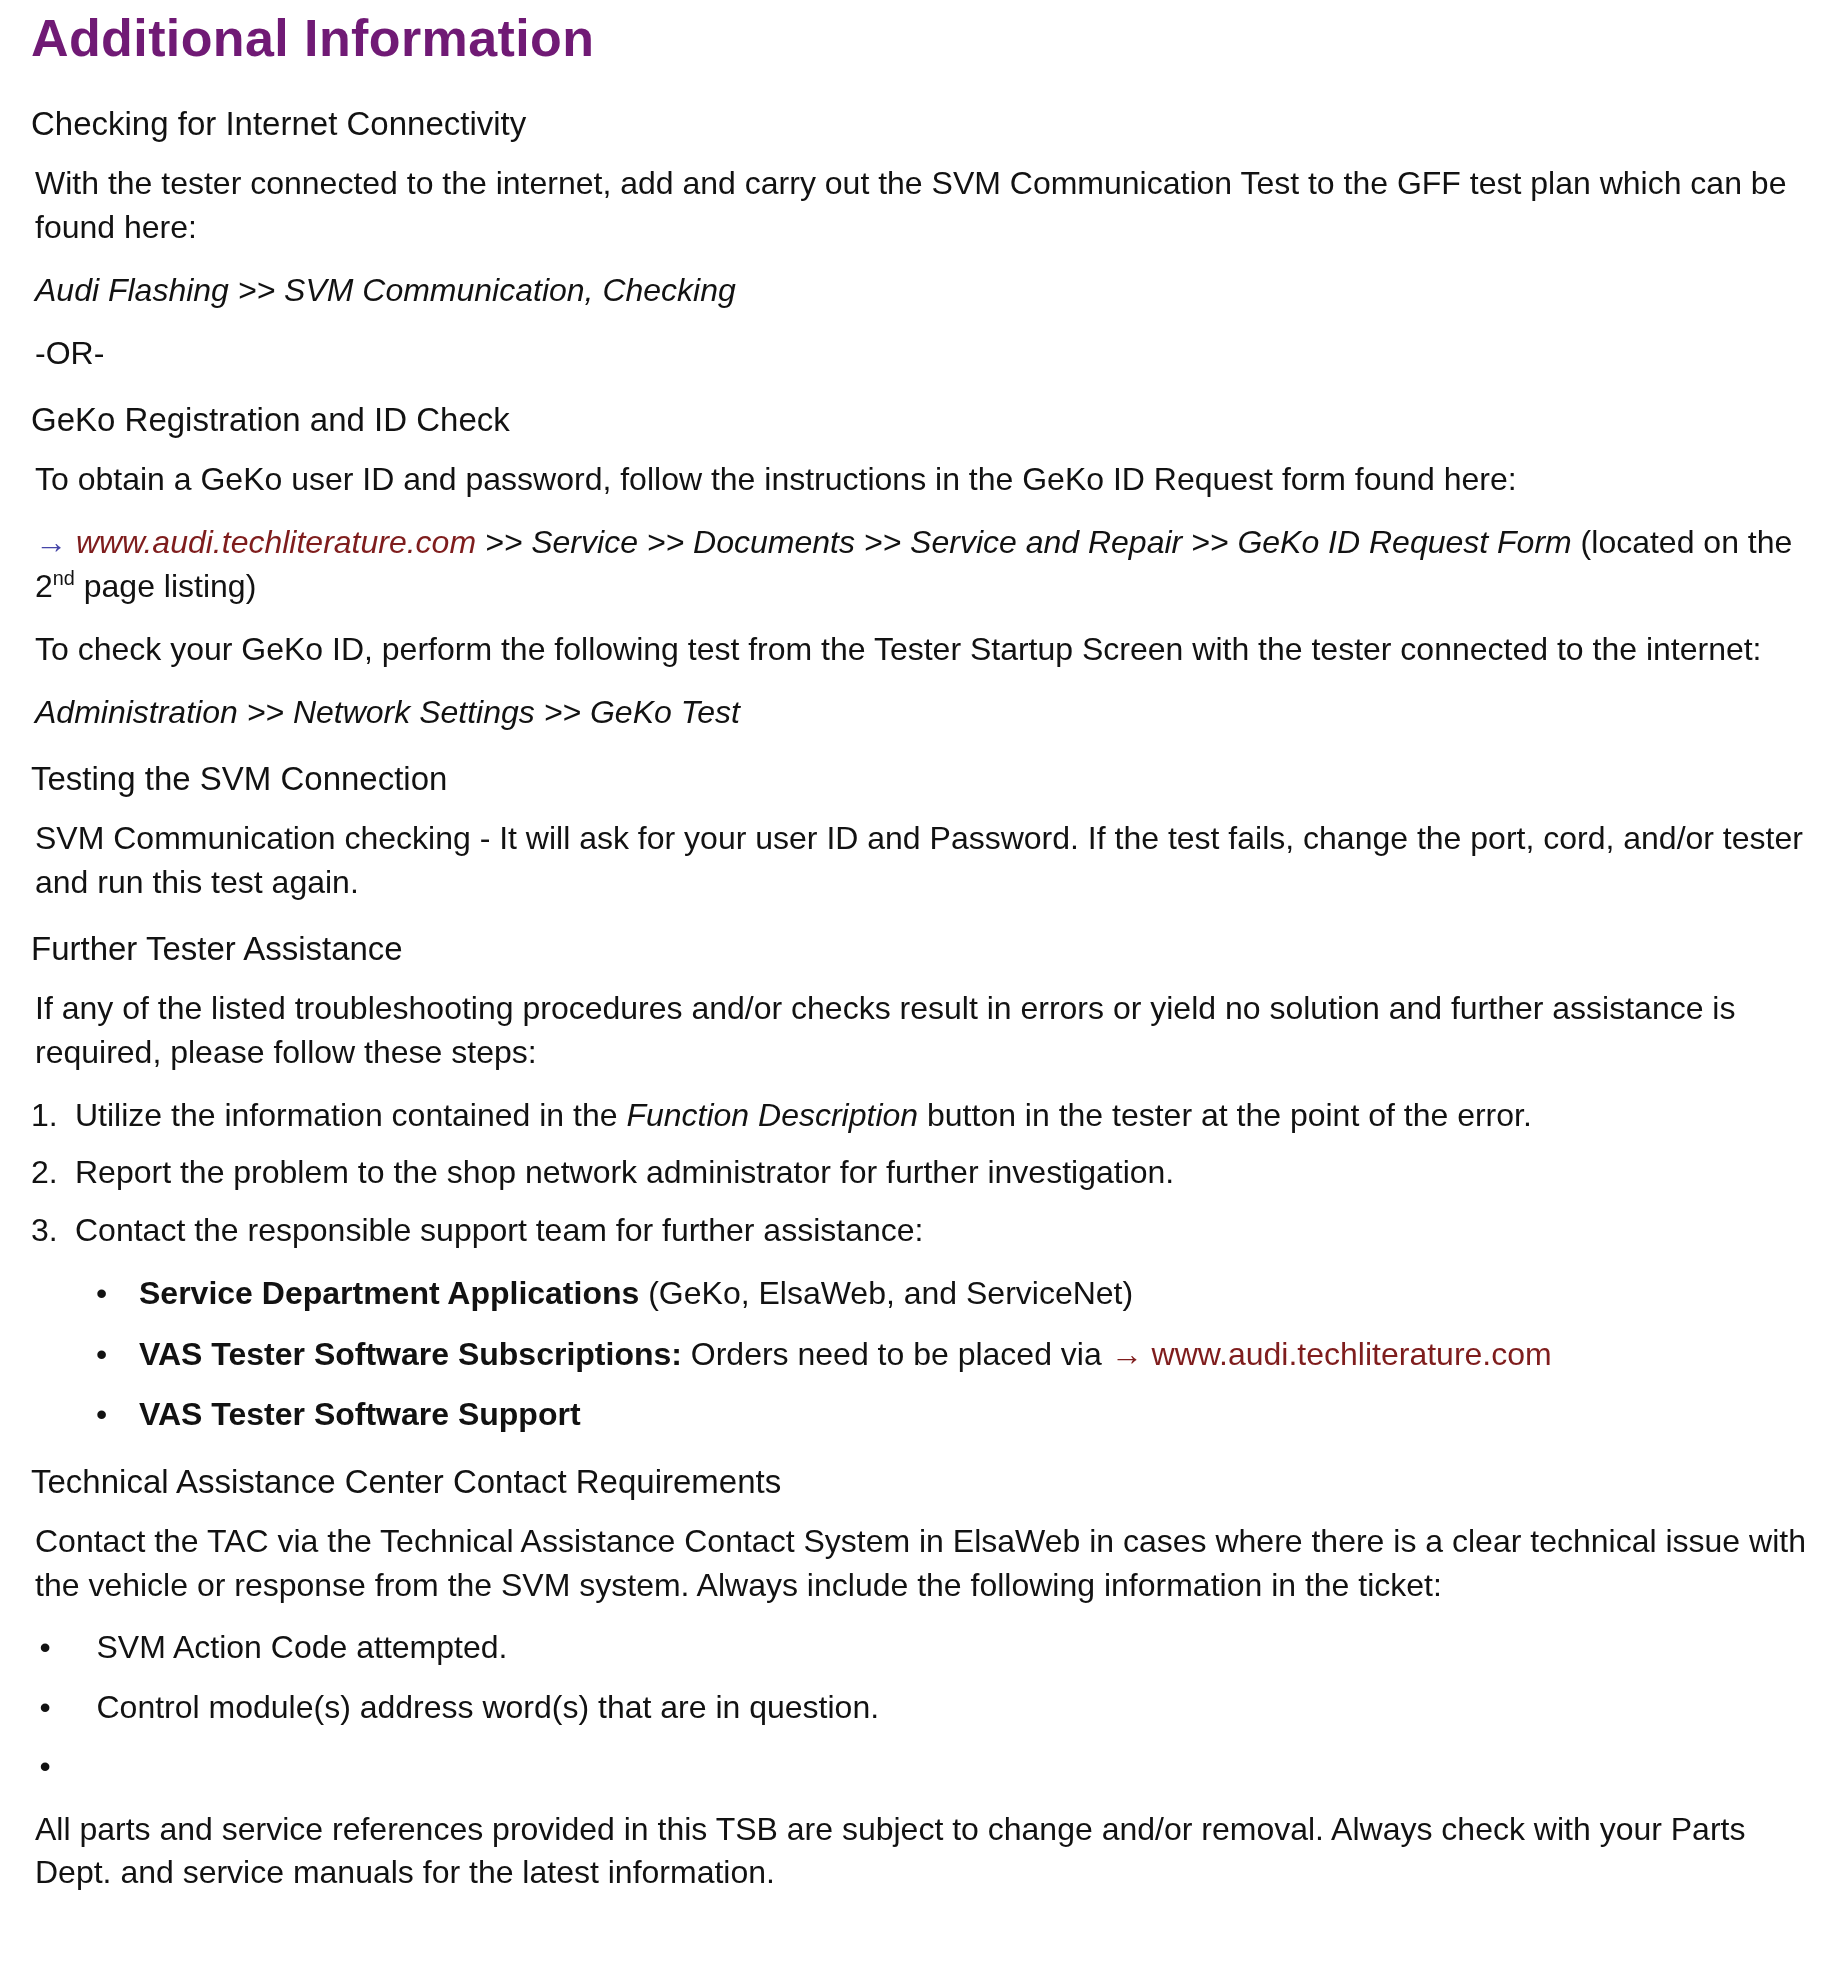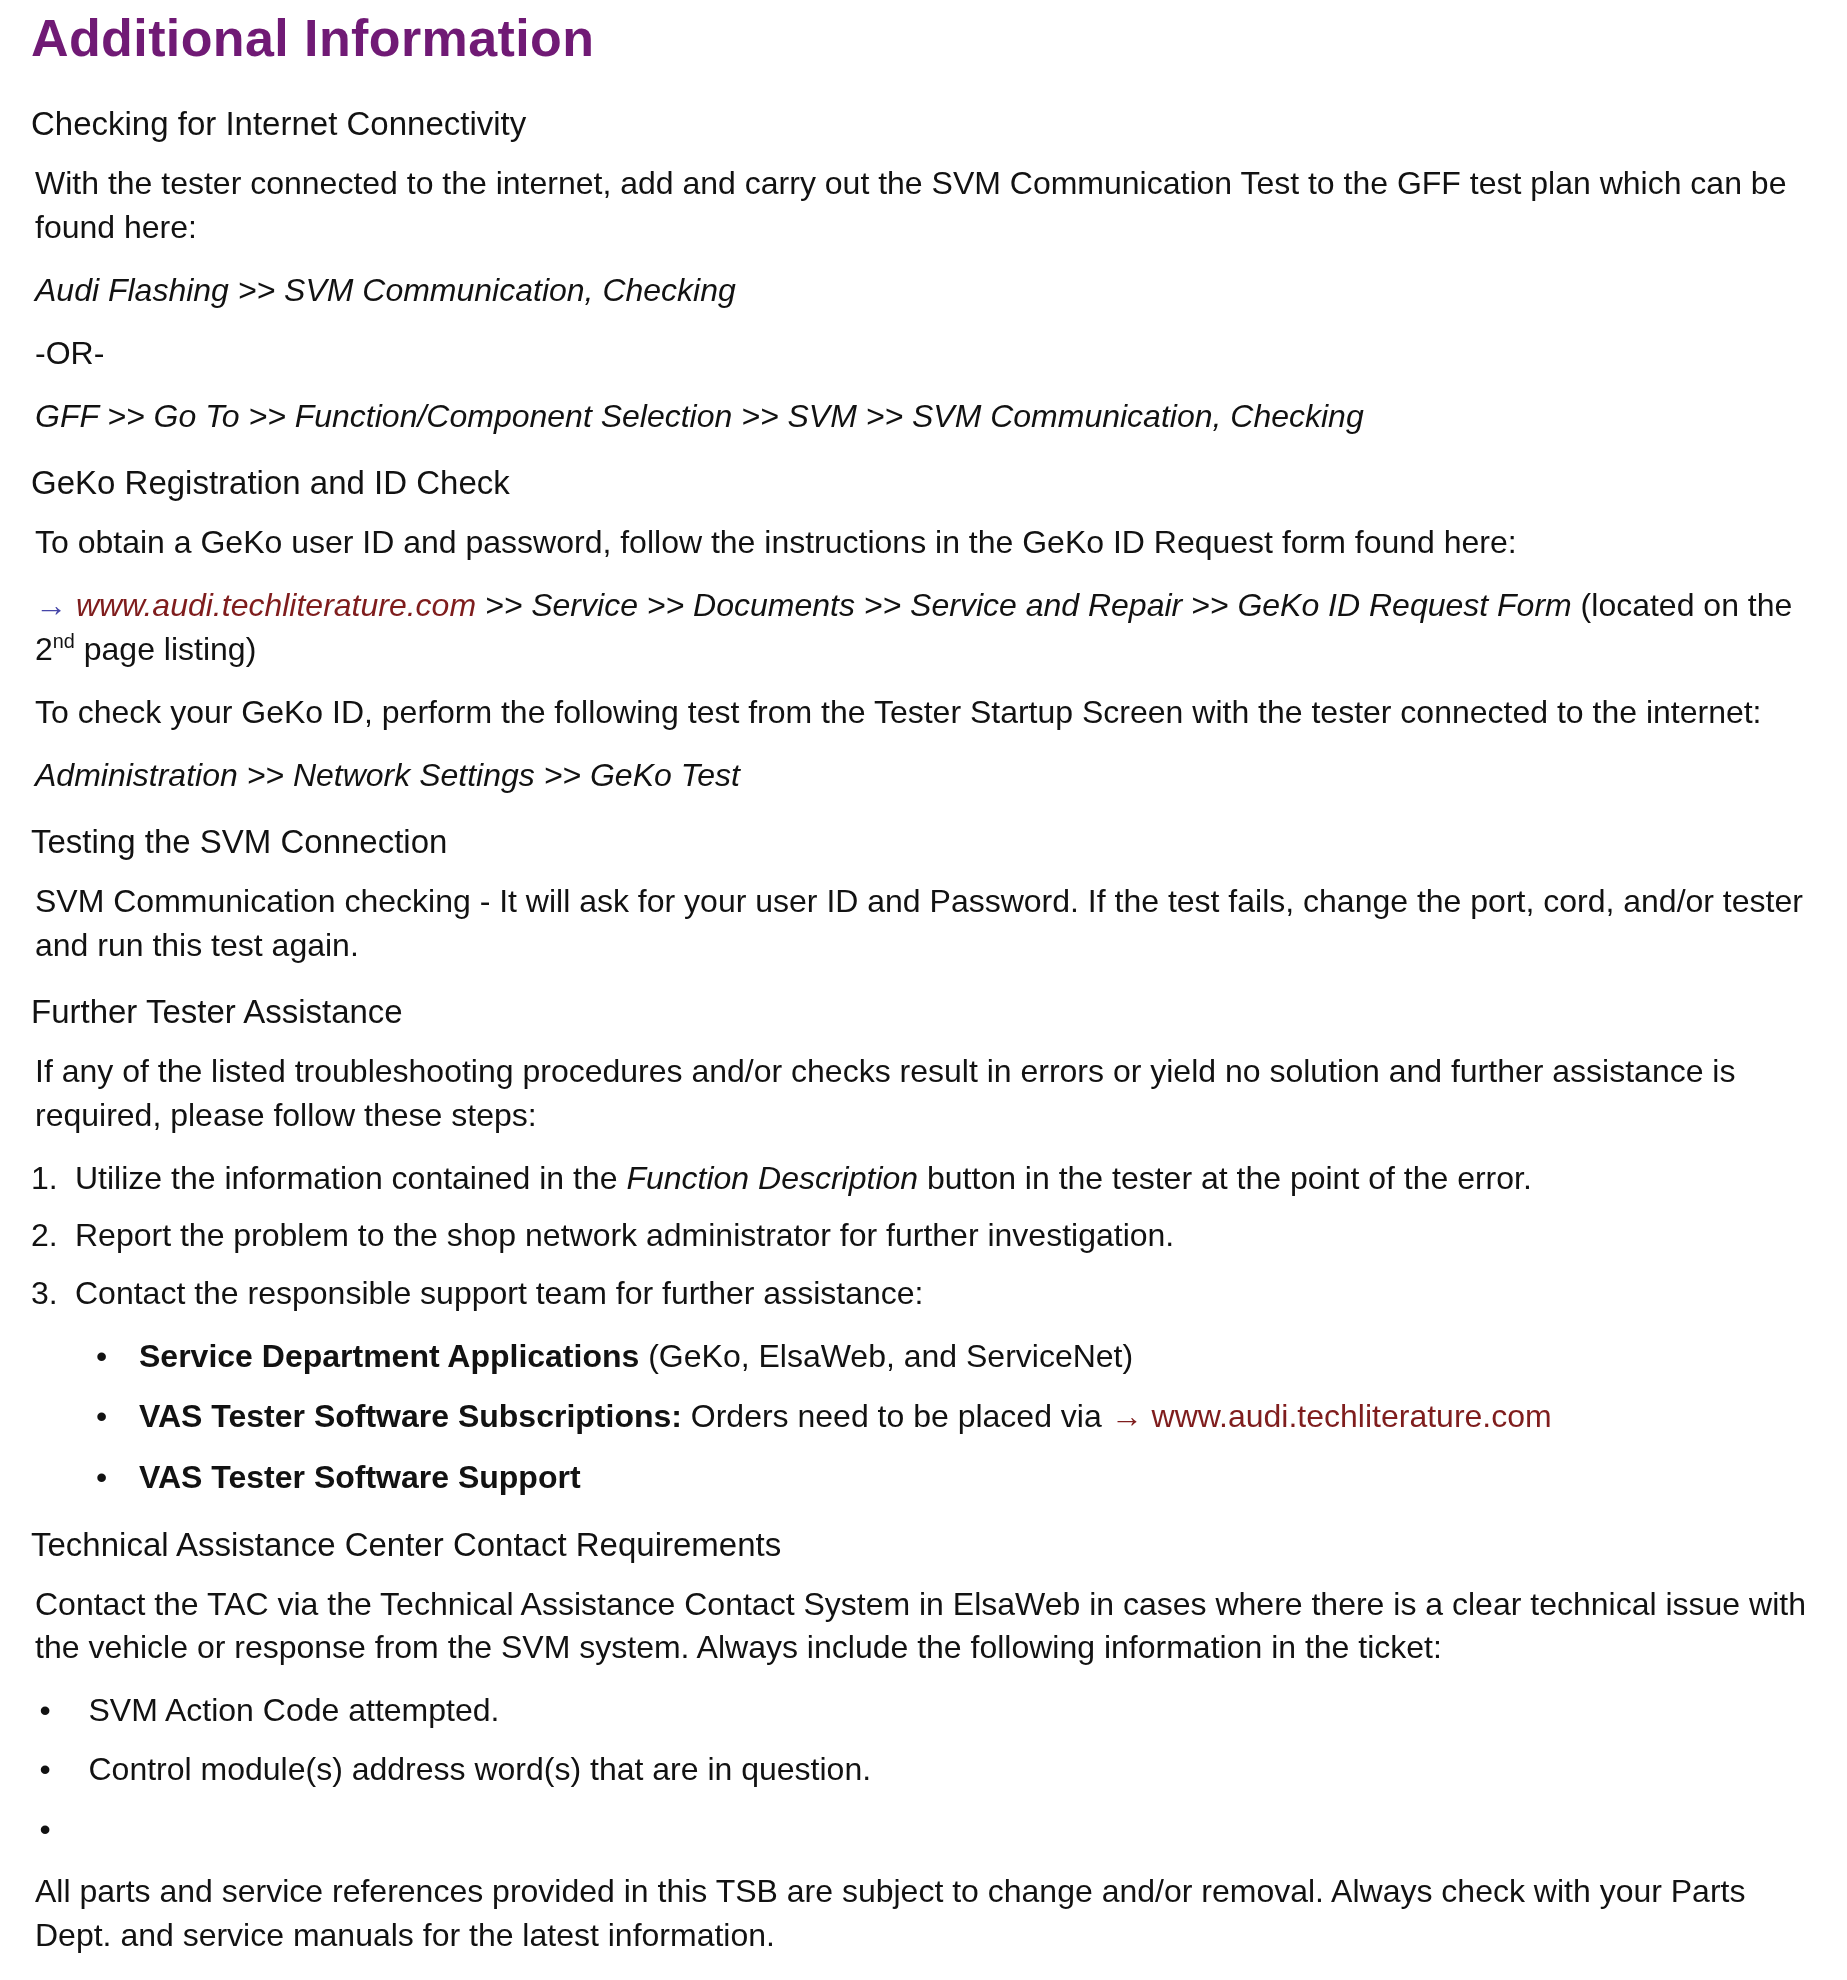--- a/index.html
+++ b/index.html
@@ -60,39 +60,39 @@
   }
   .ulist-sub .uitem .bullet { width: 43px; flex: 0 0 43px; }
 
   
   .ulist-top { margin: 19px 0 19px 8.5px; }
   .ulist-top .uitem {
     display: flex;
     font-size: 32px;
     line-height: 1.37;
     margin: 15.3px 0;
+    gap: 8px;
   }
   .ulist-top .uitem .bullet { width: 49px; flex: 0 0 49px; }
 
   .bullet::before { content: "\2022"; font-size: 1em; }
   b { font-weight: bold; }
 </style>
 </head>
 <body>
 
 <main>
 
   <h1>Additional Information</h1>
 
   <section>
     <h2>Checking for Internet Connectivity</h2>
     <p>With the tester connected to the internet, add and carry out the SVM Communication Test to the GFF test plan which can be found here:</p>
     <p class="path">Audi Flashing &gt;&gt; SVM Communication, Checking</p>
     <p>-OR-</p>
-    <p class="path">GFF &gt;&gt; Go To &gt;&gt; Function/Component Selection &gt;&gt; SVM &gt;&gt; SVM Communication, Checking</p>
   </section>
 
   <section>
     <h2>GeKo Registration and ID Check</h2>
     <p>To obtain a GeKo user ID and password, follow the instructions in the GeKo ID Request form found here:</p>
     <p>
       <span class="arrow">→</span>
       <a class="link italic" href="#">www.audi.techliterature.com</a>
       <span class="italic">&gt;&gt; Service &gt;&gt; Documents &gt;&gt; Service and Repair &gt;&gt; GeKo ID Request Form</span>
       <span><span>(located on the 2</span><sup>nd</sup><span> page listing)</span></span>

